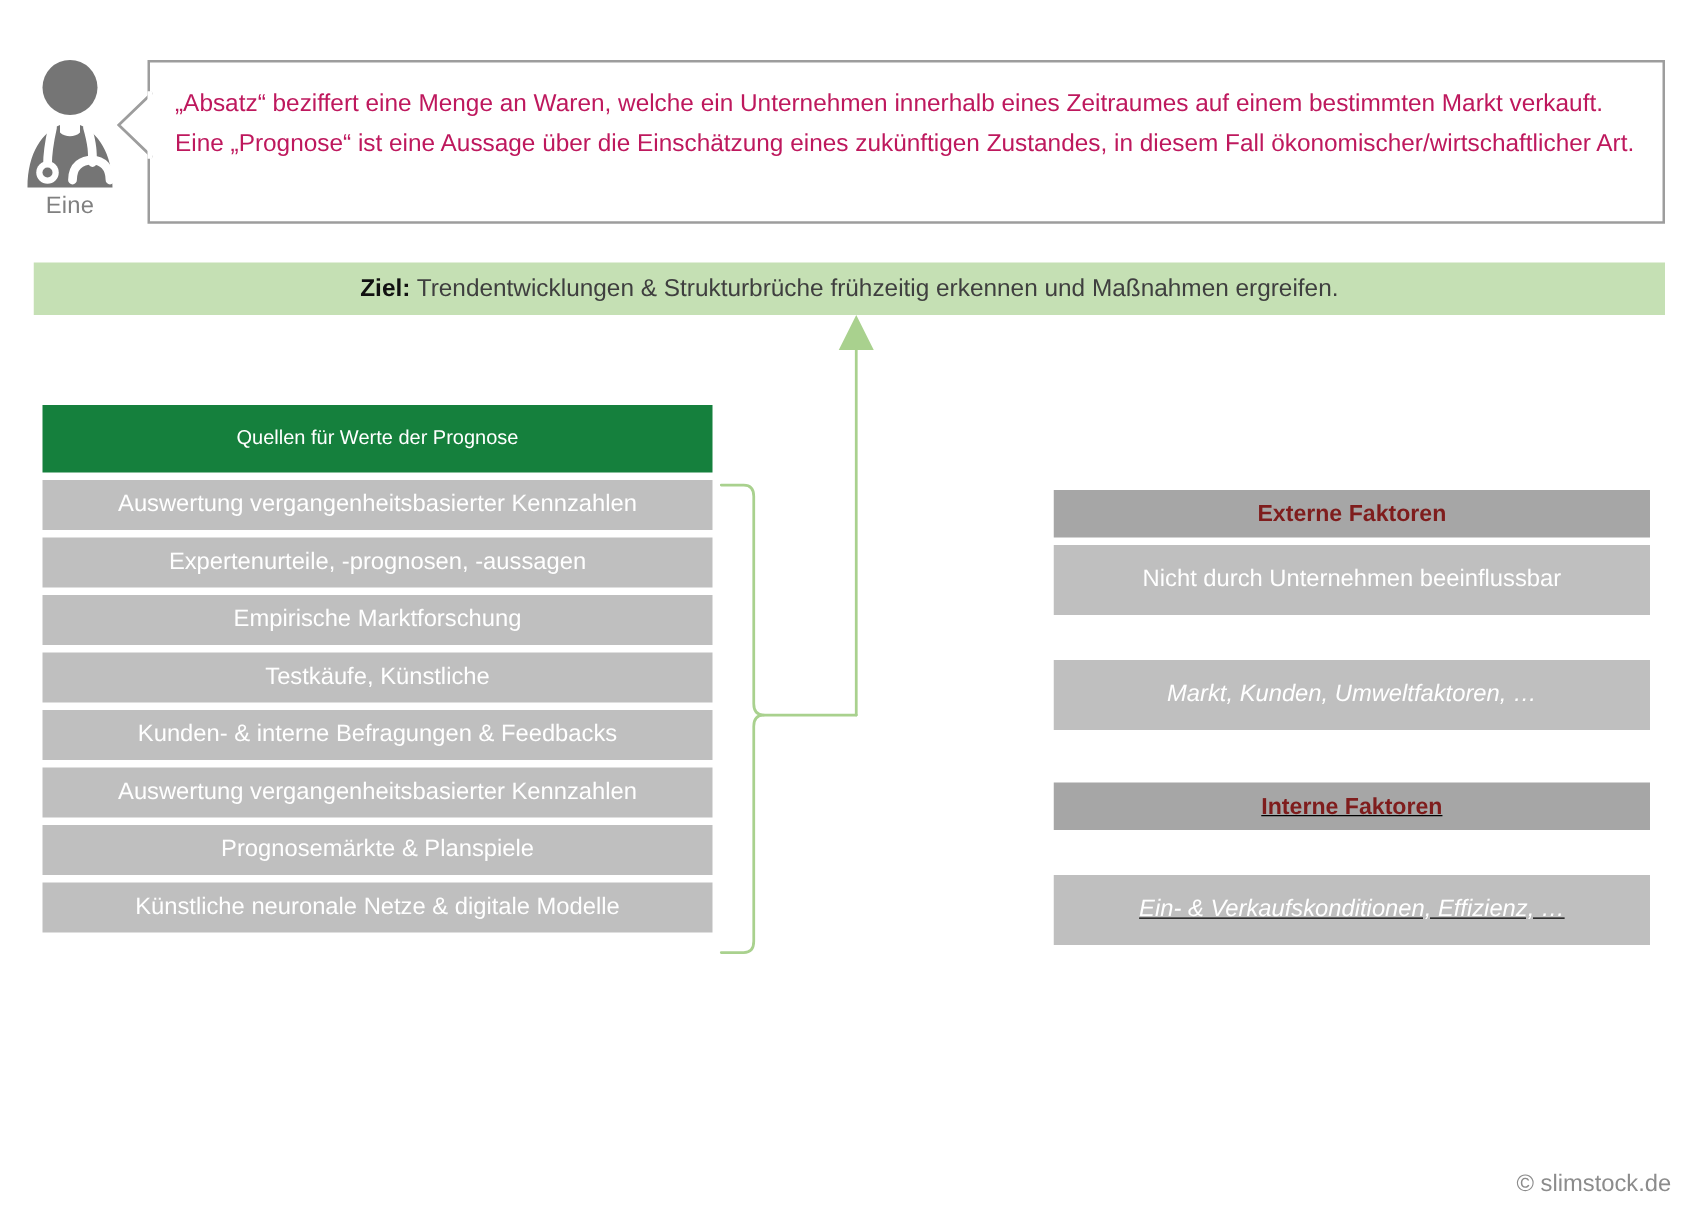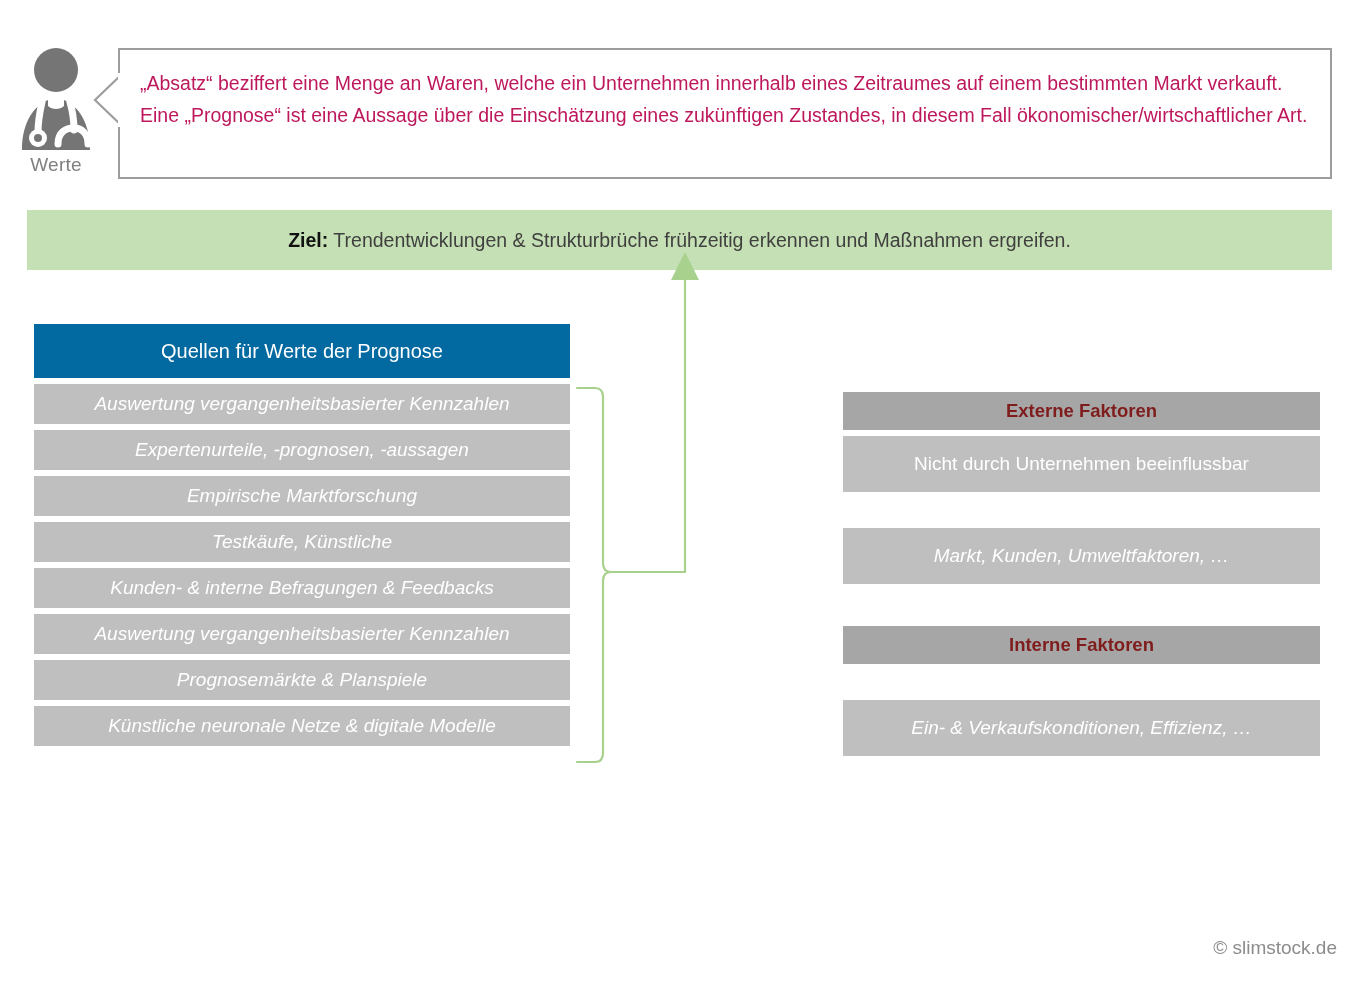--- a/index.html
+++ b/index.html
@@ -71,21 +71,21 @@
     width: 30px;
     height: 56px;
   }
 
   
   .goal-banner {
     position: absolute;
     left: 27px;
     top: 210px;
     width: 1305px;
-    height: 60px;
+    height: 42px;
     background: #c5e0b4;
     display: flex;
     align-items: center;
     justify-content: center;
   }
   .goal-text {
     font-size: 19.5px;
     color: #3f3f3f;
     white-space: nowrap;
   }
@@ -93,47 +93,46 @@
 
   
   .left-col {
     position: absolute;
     left: 34px;
     top: 324px;
     width: 536px;
   }
   .col-head-blue {
     height: 54px;
-    background: #0369a1;
+    background: #15803d;
     color: #ffffff;
     display: flex;
     align-items: center;
     justify-content: center;
-    font-size: 20px;
+    font-size: 16px;
   }
   .row-grey {
     height: 40px;
     margin-top: 6px;
     background: #bfbfbf;
     color: #ffffff;
     display: flex;
     align-items: center;
     justify-content: center;
     font-size: 19px;
-    font-style: italic;
   }
 
   
   .right-group {
     position: absolute;
     left: 843px;
     width: 477px;
   }
   .group-external { top: 392px; }
-  .group-internal { top: 626px; }
+  .group-internal { top: 626px; text-decoration: underline; }
 
   .col-head-grey {
     height: 38px;
     background: #a6a6a6;
     color: #7f1d1d;
     display: flex;
     align-items: center;
     justify-content: center;
     font-size: 18.5px;
     font-weight: bold;
@@ -178,21 +177,21 @@
   <div class="tutor-wrap">
     <svg class="tutor-icon" viewBox="0 0 96 108">
       <circle cx="48" cy="26" r="22" fill="#757575"></circle>
       <path d="M14 106 C14 78 26 62 40 56 L40 62 C44 66 52 66 56 62 L56 56 C70 62 82 78 82 106 Z" fill="#757575"></path>
       <path d="M34 58 C30 76 30 86 30 88" stroke="#ffffff" stroke-width="7" fill="none" stroke-linecap="round"></path>
       <circle cx="30" cy="94" r="9" fill="#ffffff"></circle>
       <circle cx="30" cy="94" r="4" fill="#757575"></circle>
       <path d="M62 58 C66 72 66 78 66 86" stroke="#ffffff" stroke-width="7" fill="none" stroke-linecap="round"></path>
       <path d="M50 100 C50 88 58 84 66 84 C74 84 80 90 80 100" stroke="#ffffff" stroke-width="7" fill="none" stroke-linecap="round"></path>
     </svg>
-    <div class="tutor-label">Werte</div>
+    <div class="tutor-label">Eine</div>
   </div>
 
   <div class="bubble">
     <div class="bubble-text">„Absatz“ beziffert eine Menge an Waren, welche ein Unternehmen innerhalb eines Zeitraumes auf einem bestimmten Markt verkauft. Eine „Prognose“ ist eine Aussage über die Einschätzung eines zukünftigen Zustandes, in diesem Fall ökonomischer/wirtschaftlicher Art.</div>
   </div>
   <svg class="bubble-tail" viewBox="0 0 30 56">
     <path d="M30 2 L3 28 L30 54" fill="#ffffff" stroke="#9d9d9d" stroke-width="2.2" stroke-linejoin="miter"></path>
     <rect x="26" y="1" width="5" height="54" fill="#ffffff"></rect>
   </svg>
 

